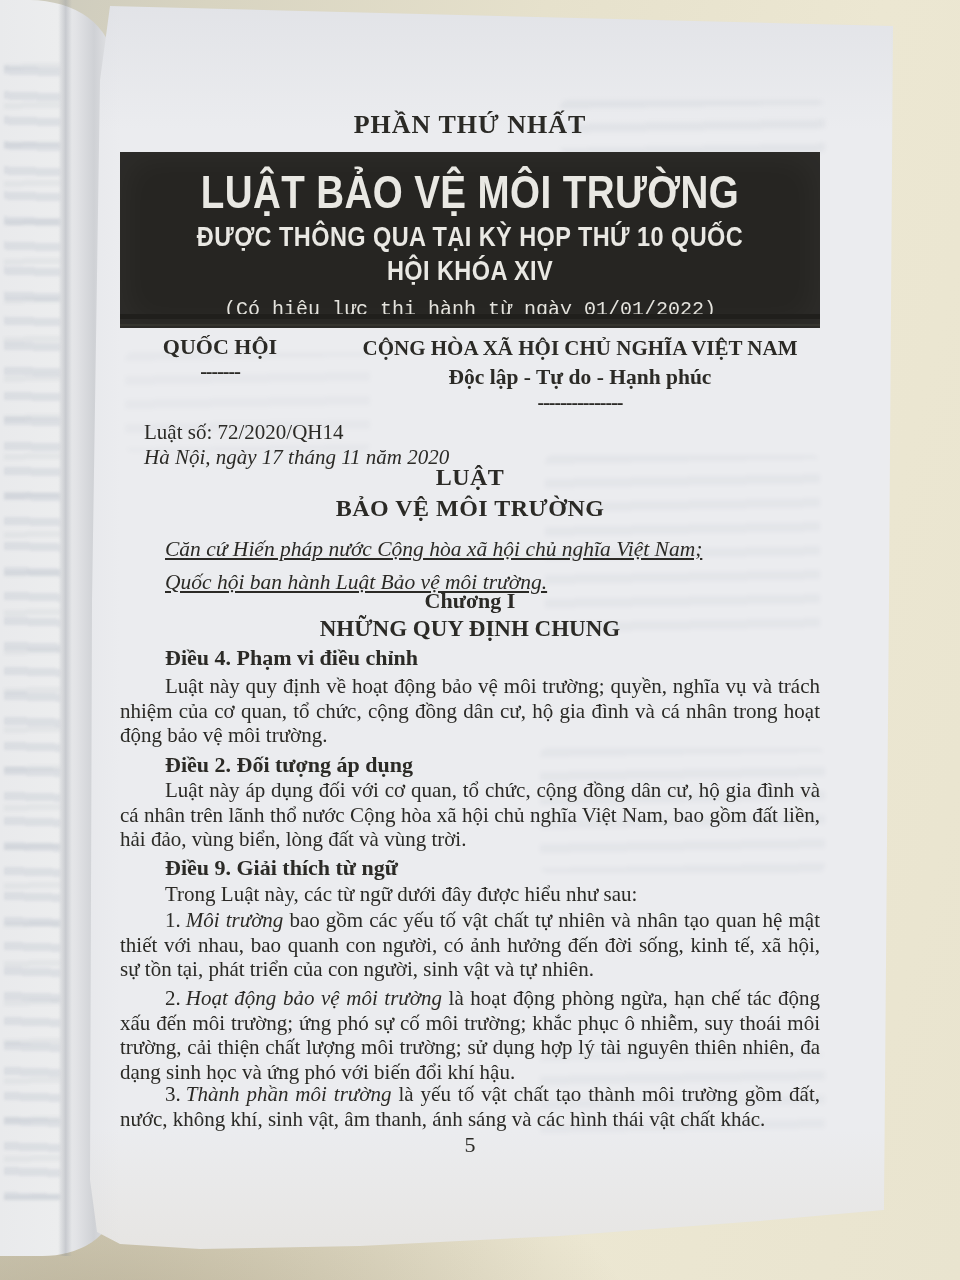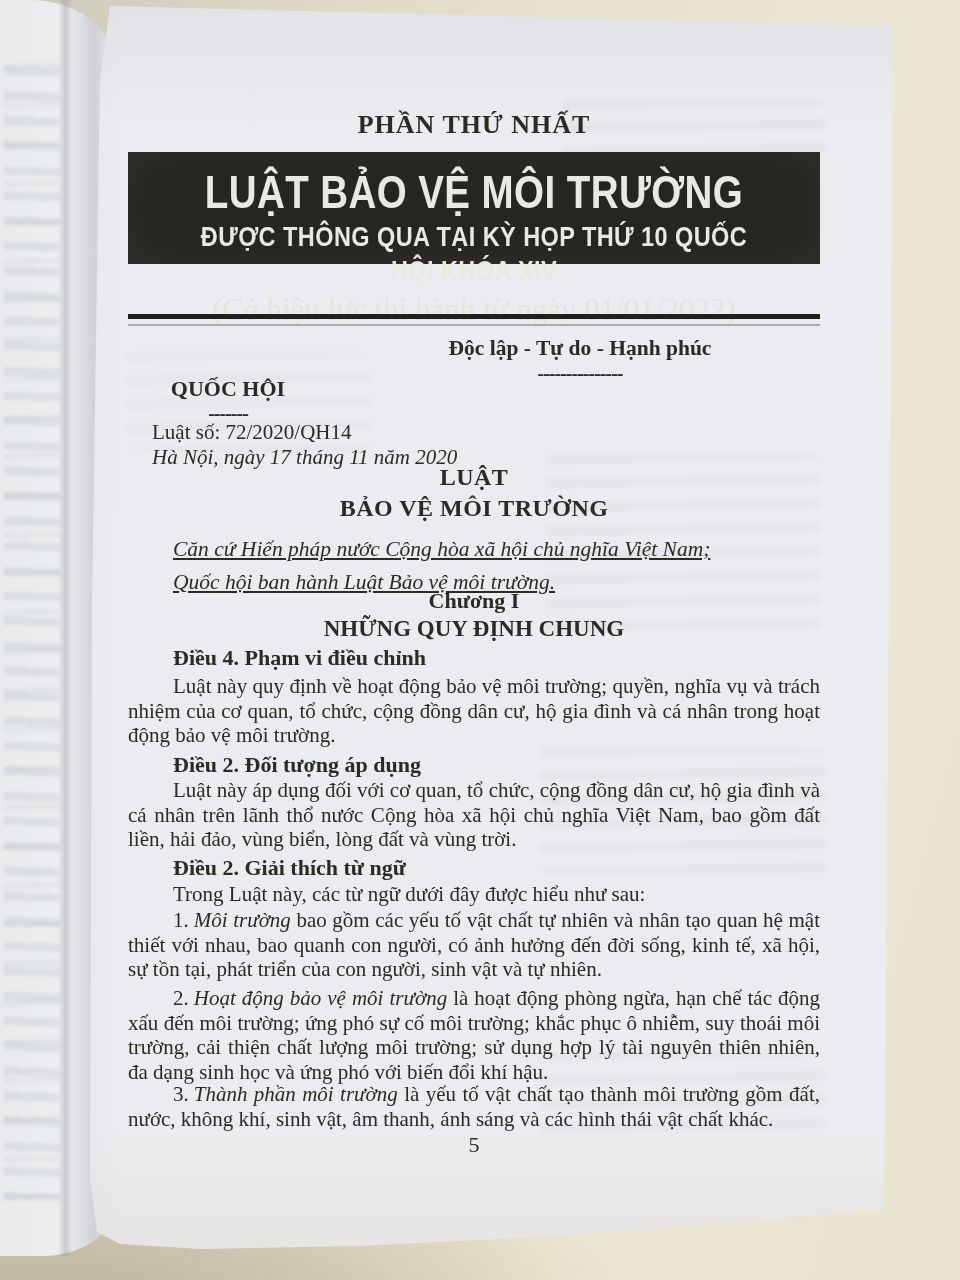--- a/index.html
+++ b/index.html
@@ -44,32 +44,32 @@
   .ghost{position:absolute;opacity:.5;border-radius:8px;
     background:repeating-linear-gradient(179deg, rgba(110,125,140,.14) 0 9px, rgba(0,0,0,0) 9px 24px);
     filter:blur(2.2px);}
   .g1{left:560px;top:100px;width:265px;height:55px;}
   .g2{left:125px;top:352px;width:245px;height:100px;opacity:.3;}
   .g3{left:545px;top:455px;width:275px;height:185px;opacity:.42;}
   .g4{left:540px;top:748px;width:285px;height:125px;opacity:.42;}
   .g5{left:540px;top:1052px;width:285px;height:85px;opacity:.38;}
   
   .content{position:absolute;left:120px;top:0;width:700px;z-index:3;}
-  .blk{position:absolute;left:8px;right:0;}
+  .blk{position:absolute;left:0;right:0;}
   .part-title{top:110px;text-align:center;font-weight:bold;font-size:26px;letter-spacing:1px;}
-  .banner{top:152px;height:112px;background:#262522;color:#e9e8e3;text-align:center;
+  .banner{top:152px;height:176px;background:#262522;color:#e9e8e3;text-align:center;
     box-shadow:inset 0 0 40px rgba(255,255,255,.05);}
   .banner-title{margin-top:13px;font-family:"Liberation Sans",sans-serif;font-weight:bold;
     font-size:47px;line-height:54px;transform:scaleX(.82);letter-spacing:0.5px;}
   .banner-sub{margin-top:1px;font-family:"Liberation Sans",sans-serif;font-weight:bold;
     font-size:28px;line-height:34px;transform:scaleX(.84);letter-spacing:0.5px;}
-  .banner-eff{margin-top:3px;font-size:31px;line-height:38px;color:#e4e3dd;}
+  .banner-eff{margin-top:3px;font-size:20px;line-height:38px;color:#e4e3dd;font-family:Liberation Mono, monospace;}
   .rule-thick{top:314px;height:5px;background:#201f1c;}
   .rule-thin{top:324px;height:2px;background:rgba(70,70,60,.38);}
-  .lh-left{top:334px;width:200px;right:auto;text-align:center;margin-top:42px;}
+  .lh-left{top:334px;width:200px;right:auto;text-align:center;}
   .issuer{font-weight:bold;font-size:22px;line-height:26px;}
   .dash-rule{font-weight:bold;font-size:20px;line-height:22px;letter-spacing:-1px;}
   .lh-right{top:334px;left:220px;text-align:center;}
   .nation{font-weight:bold;font-size:21px;line-height:29px;}
   .motto{font-weight:bold;font-size:21.5px;line-height:28px;}
   .meta{top:420px;display:flex;justify-content:space-between;font-size:21px;
     padding-left:24px;padding-right:10px;box-sizing:border-box;flex-direction:column;}
   .dateline{font-style:italic;}
   .doc-title1{top:464px;text-align:center;font-weight:bold;font-size:24px;letter-spacing:.5px;}
   .doc-title2{top:495px;text-align:center;font-weight:bold;font-size:24px;letter-spacing:.5px;}
@@ -114,20 +114,21 @@
       <div class="banner-eff">(Có hiệu lực thi hành từ ngày 01/01/2022)</div>
     </div>
     <div class="blk rule-thick"></div>
     <div class="blk rule-thin"></div>
 
     <div class="blk lh-left">
       <div class="issuer">QUỐC HỘI</div>
       <div class="dash-rule">-------</div>
     </div>
     <div class="blk lh-right">
+      <div class="nation">CỘNG HÒA XÃ HỘI CHỦ NGHĨA VIỆT NAM</div>
       <div class="motto">Độc lập - Tự do - Hạnh phúc</div>
       <div class="dash-rule">---------------</div>
     </div>
 
     <div class="blk meta">
       <span>Luật số: 72/2020/QH14</span>
       <span class="dateline">Hà Nội, ngày 17 tháng 11 năm 2020</span>
     </div>
 
     <div class="blk doc-title1">LUẬT</div>
@@ -140,21 +141,21 @@
 
     <div class="blk chapter-no">Chương I</div>
     <div class="blk chapter-title">NHỮNG QUY ĐỊNH CHUNG</div>
 
     <div class="blk art-title a1t">Điều 4. Phạm vi điều chỉnh</div>
     <div class="blk para a1p">Luật này quy định về hoạt động bảo vệ môi trường; quyền, nghĩa vụ và trách nhiệm của cơ quan, tổ chức, cộng đồng dân cư, hộ gia đình và cá nhân trong hoạt động bảo vệ môi trường.</div>
 
     <div class="blk art-title a2t">Điều 2. Đối tượng áp dụng</div>
     <div class="blk para a2p">Luật này áp dụng đối với cơ quan, tổ chức, cộng đồng dân cư, hộ gia đình và cá nhân trên lãnh thổ nước Cộng hòa xã hội chủ nghĩa Việt Nam, bao gồm đất liền, hải đảo, vùng biển, lòng đất và vùng trời.</div>
 
-    <div class="blk art-title a3t">Điều 2. Giải thích từ ngữ</div>
+    <div class="blk art-title a3t">Điều 9. Giải thích từ ngữ</div>
     <div class="blk intro a3i">Trong Luật này, các từ ngữ dưới đây được hiểu như sau:</div>
 
     <div class="blk para c1"><span class="cno">1.</span><span class="term">Môi trường</span><span> bao gồm các yếu tố vật chất tự nhiên và nhân tạo quan hệ mật thiết với nhau, bao quanh con người, có ảnh hưởng đến đời sống, kinh tế, xã hội, sự tồn tại, phát triển của con người, sinh vật và tự nhiên.</span></div>
 
     <div class="blk para c2"><span class="cno">2.</span><span class="term">Hoạt động bảo vệ môi trường</span><span> là hoạt động phòng ngừa, hạn chế tác động xấu đến môi trường; ứng phó sự cố môi trường; khắc phục ô nhiễm, suy thoái môi trường, cải thiện chất lượng môi trường; sử dụng hợp lý tài nguyên thiên nhiên, đa dạng sinh học và ứng phó với biến đổi khí hậu.</span></div>
 
     <div class="blk para c3"><span class="cno">3.</span><span class="term">Thành phần môi trường</span><span> là yếu tố vật chất tạo thành môi trường gồm đất, nước, không khí, sinh vật, âm thanh, ánh sáng và các hình thái vật chất khác.</span></div>
 
     <div class="blk pageno">5</div>
 

